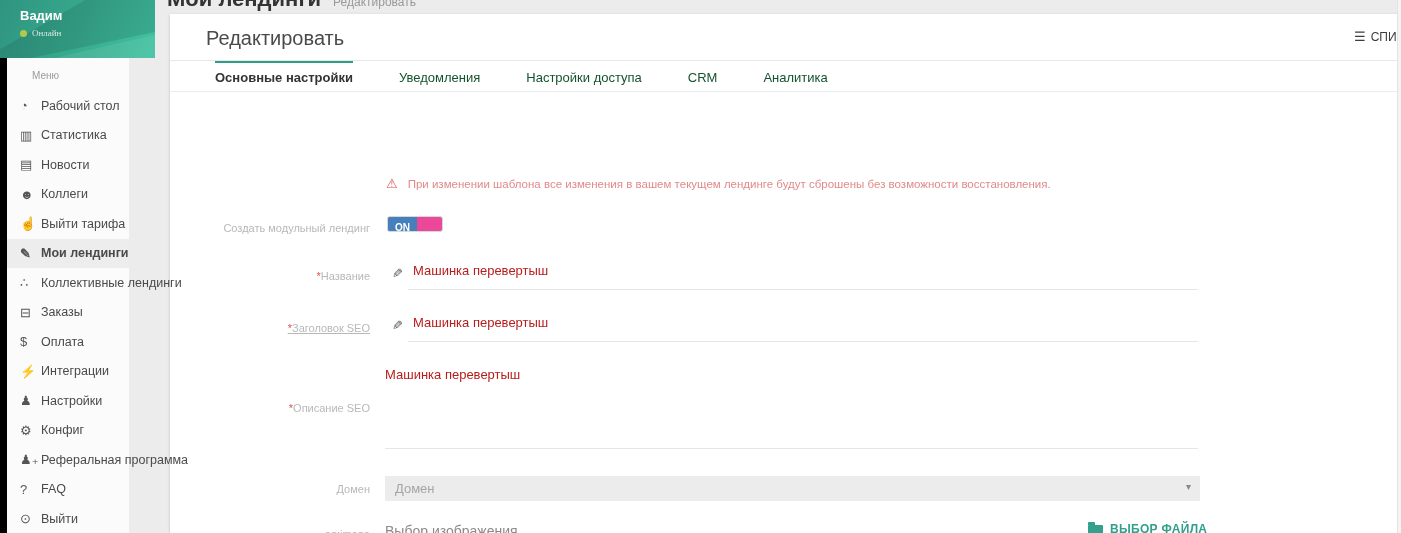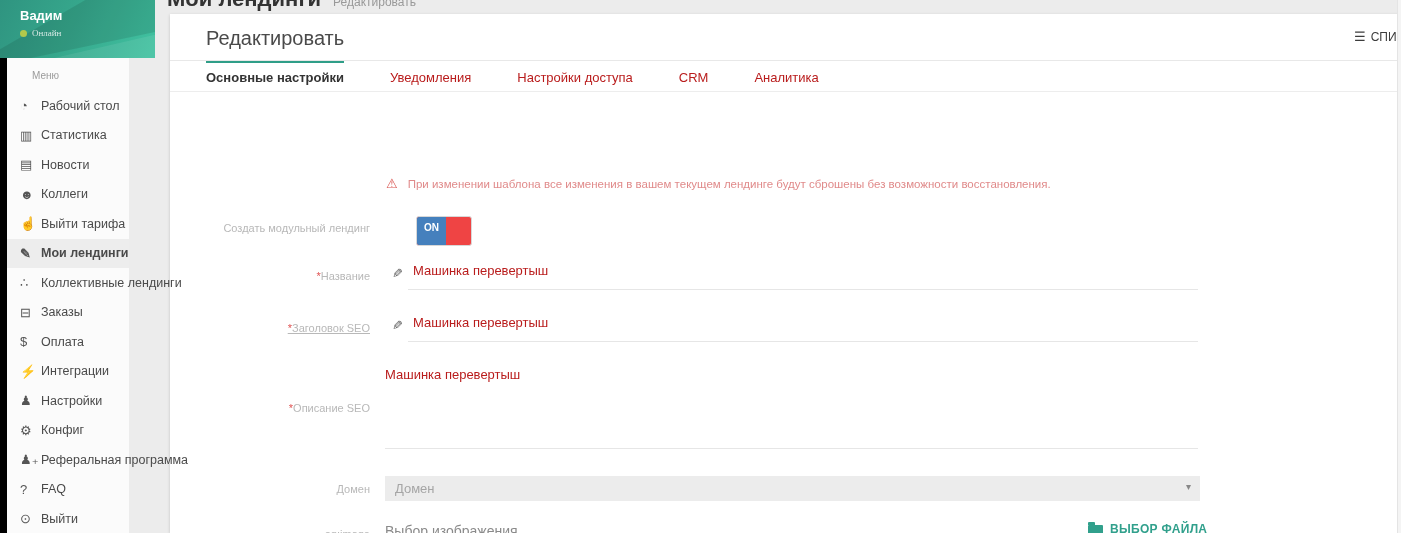--- a/index.html
+++ b/index.html
@@ -35,37 +35,37 @@
   .page-breadcrumb { font-size:12px; color:#999; }
 
   
   .card { position:absolute; left:170px; top:14px; width:1231px; height:519px; background:#fff; box-shadow:0 1px 3px rgba(0,0,0,.18); z-index:10; }
   .card-header { position:relative; height:47px; border-bottom:1px solid #e8e8e8; }
   .card-title { position:absolute; left:36px; top:13px; font-size:20px; color:#4a4a4a; font-weight:400; }
   .list-button { position:absolute; left:1184px; top:15px; display:flex; align-items:center; gap:5px; font-size:12px; color:#3c3c3c; cursor:pointer; white-space:nowrap; }
   .list-button .lb-icon { font-size:13px; color:#3c3c3c; }
 
   .tabs { position:relative; height:31px; border-bottom:1px solid #ededed; padding-left:36px; display:flex; }
-  .tab { position:relative; margin-right:46px; font-size:13px; color:#b91c1c; line-height:29px; cursor:pointer; border-top:2px solid transparent; white-space:nowrap; }
-  .tab.active { color:#333; font-weight:bold; border-top:2px solid #2f9e88; }
+  .tab { position:relative; margin-right:46px; font-size:13px; color:#14532d; line-height:29px; cursor:pointer; border-top:2px solid transparent; white-space:nowrap; }
+  .tab.active { color:#333; font-weight:bold; border-top:2px solid #2f9e88;margin-left:9px; }
 
   
   .form-area { position:relative; width:100%; height:441px; }
   .row { position:absolute; left:0; width:1231px; }
   .f-label { position:absolute; left:0; top:0; width:200px; text-align:right; font-size:11px; color:#b8b8b8; white-space:nowrap; }
   .req { color:#e05252; }
   .pencil { position:absolute; left:222px; font-size:13px; color:#555; transform:scaleX(-1); }
   .f-value { position:absolute; font-size:13px; color:#b91c1c; white-space:nowrap; }
   .underline { position:absolute; height:1px; background:#e6e6e6; }
 
   .warning { position:absolute; left:216px; top:84px; display:flex; align-items:center; gap:10px; }
   .warn-icon { font-size:13px; color:#d9534f; }
   .warn-text { font-size:11.5px; color:#e08a8a; }
 
-  .toggle { position:absolute; left:217px; top:0; width:56px; height:30px; border:1px solid #d8d8d8; border-radius:3px; background:#ef4444; cursor:pointer; overflow:hidden;margin-left:29px; }
+  .toggle { position:absolute; left:217px; top:0; width:56px; height:16px; border:1px solid #d8d8d8; border-radius:3px; background:#ec4899; cursor:pointer; overflow:hidden; }
   .toggle-on { position:absolute; left:0; top:0; width:29px; height:100%; background:#4580bd; color:#fff; font-size:10px; font-weight:bold; text-align:center; line-height:21px; }
 
   .select-box { position:absolute; left:215px; top:0; width:815px; height:25px; background:#ececec; cursor:pointer; }
   .select-value { position:absolute; left:10px; top:5px; font-size:13px; color:#a5a5a5; }
   .select-caret { position:absolute; right:9px; top:5px; font-size:10px; color:#888; }
 
   .file-button { position:absolute; left:918px; top:0; display:flex; align-items:center; gap:7px; cursor:pointer; }
   .folder-icon { position:relative; width:15px; height:10px; background:#31a08c; border-radius:1px; margin-top:2px; }
   .folder-icon::before { content:''; position:absolute; left:0; top:-3px; width:7px; height:3px; background:#31a08c; border-radius:1px 1px 0 0; }
   .file-label { font-size:12px; font-weight:bold; color:#31a08c; letter-spacing:.3px; white-space:nowrap; }

